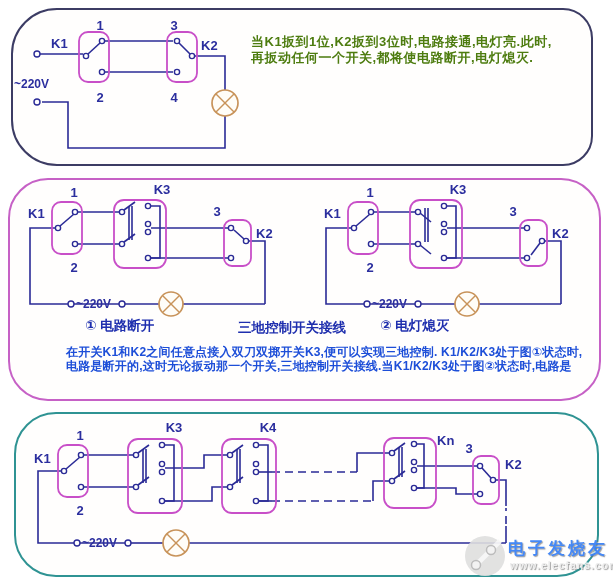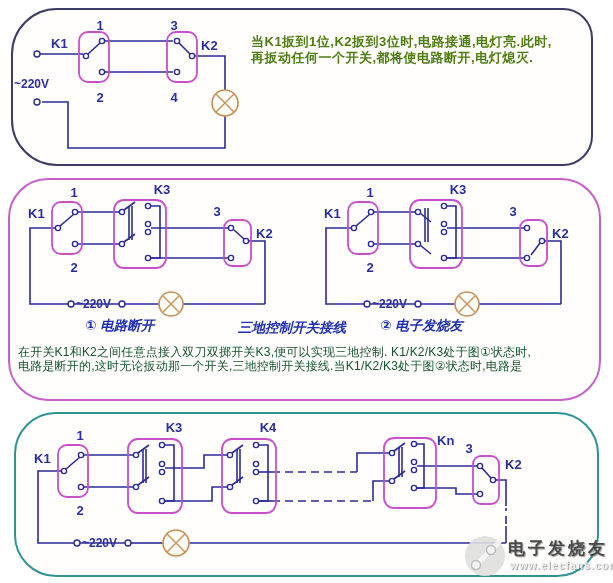--- a/index.html
+++ b/index.html
@@ -4,34 +4,34 @@
 <style>
   html,body{margin:0;padding:0;background:#ffffff;}
   body{font-family:"Liberation Sans","DejaVu Sans",sans-serif;}
   .screen{position:relative;width:613px;height:583px;background:#ffffff;overflow:hidden;}
   .panel{position:absolute;box-sizing:border-box;background:#fffefd;}
   .panel1{left:11px;top:8px;width:582px;height:158px;border:2px solid #3c3c64;border-radius:46px 30px 30px 46px;}
   .panel2{left:8px;top:178px;width:593px;height:223px;border:2px solid #c661c6;border-radius:40px;}
   .panel3{left:14px;top:412px;width:585px;height:165px;border:2px solid #2f9393;border-radius:42px;}
   .panel svg{position:absolute;left:0;top:0;}
   .desc{position:absolute;color:#4d7c0f;font-weight:600;font-size:13px;line-height:16px;letter-spacing:.5px;white-space:nowrap;}
-  .desc2{position:absolute;color:#14532d;font-weight:400;font-size:12px;line-height:14px;letter-spacing:.2px;white-space:nowrap;}
+  .desc2{position:absolute;color:#1d4ed8;font-weight:700;font-size:12px;line-height:14px;letter-spacing:.2px;white-space:nowrap;margin-left:48px;}
   .caption{position:absolute;color:#1f2fae;font-weight:bold;font-size:14px;white-space:nowrap;}
-  .subcap{position:absolute;color:#1f2fae;font-weight:bold;font-size:13.5px;white-space:nowrap;font-style:italic;}
+  .subcap{position:absolute;color:#1f2fae;font-weight:bold;font-size:13.5px;white-space:nowrap;}
   text{font-family:"Liberation Sans","DejaVu Sans",sans-serif;}
   .lbl{font-weight:bold;font-size:13px;fill:#2b2e9e;}
   .volt{font-weight:bold;font-size:12px;fill:#2b2e9e;}
   .wire{stroke:#2b2b96;stroke-width:1.6;fill:none;}
   .dash{stroke-dasharray:8 5;}
   .box{stroke:#c84fc8;stroke-width:1.8;fill:none;}
   .term{fill:#ffffff;stroke:#2b2b96;stroke-width:1.4;}
   .lamp{stroke:#c8935a;stroke-width:1.7;fill:#fffdf8;}
   .lampx{stroke:#c8935a;stroke-width:1.4;}
   .wm{position:absolute;left:462px;top:531px;width:150px;height:50px;opacity:.95;}
-  .wm-name{position:absolute;left:46px;top:6px;font-size:17px;font-weight:bold;letter-spacing:3px;color:#404040;
+  .wm-name{position:absolute;left:46px;top:6px;font-size:17px;font-weight:bold;letter-spacing:3px;color:#3b82f6;
            text-shadow:1px 1px 1px rgba(110,110,110,.7),-1px -1px 1px rgba(255,255,255,.9);white-space:nowrap;}
   .wm-url{position:absolute;left:48px;top:28px;font-size:10.5px;font-weight:bold;letter-spacing:1px;color:#ececec;
           text-shadow:1px 1px 1px rgba(110,110,110,.7),-1px -1px 1px rgba(255,255,255,.9);white-space:nowrap;}
 </style>
 </head>
 <body>
 
 <div class="screen">
 
   <section class="panel panel1">
@@ -194,21 +194,21 @@
         <text class="lbl" x="360" y="17" text-anchor="middle">1</text>
         <text class="lbl" x="360" y="92" text-anchor="middle">2</text>
         <text class="lbl" x="448" y="14" text-anchor="middle">K3</text>
         <text class="lbl" x="503" y="36" text-anchor="middle">3</text>
         <text class="lbl" x="542" y="58">K2</text>
         <text class="volt" x="362" y="128">~220V</text>
       </g>
     </svg>
     <div class="subcap" style="left:75px;top:137px;">① 电路断开</div>
     <div class="subcap" style="left:228px;top:139px;">三地控制开关接线</div>
-    <div class="subcap" style="left:370px;top:137px;">② 电子发烧友</div>
+    <div class="subcap" style="left:370px;top:137px;">② 电灯熄灭</div>
     <div class="desc2" style="left:8px;top:165px;">
       <div>在开关K1和K2之间任意点接入双刀双掷开关K3,便可以实现三地控制. K1/K2/K3处于图①状态时,</div>
       <div>电路是断开的,这时无论扳动那一个开关,三地控制开关接线.当K1/K2/K3处于图②状态时,电路是</div>
     </div>
   </section>
 
   <section class="panel panel3">
     <svg width="581" height="161" viewBox="0 0 581 161">
       <g class="wire">
         <polyline points="45,57 22,57 22,129 58,129"></polyline>

